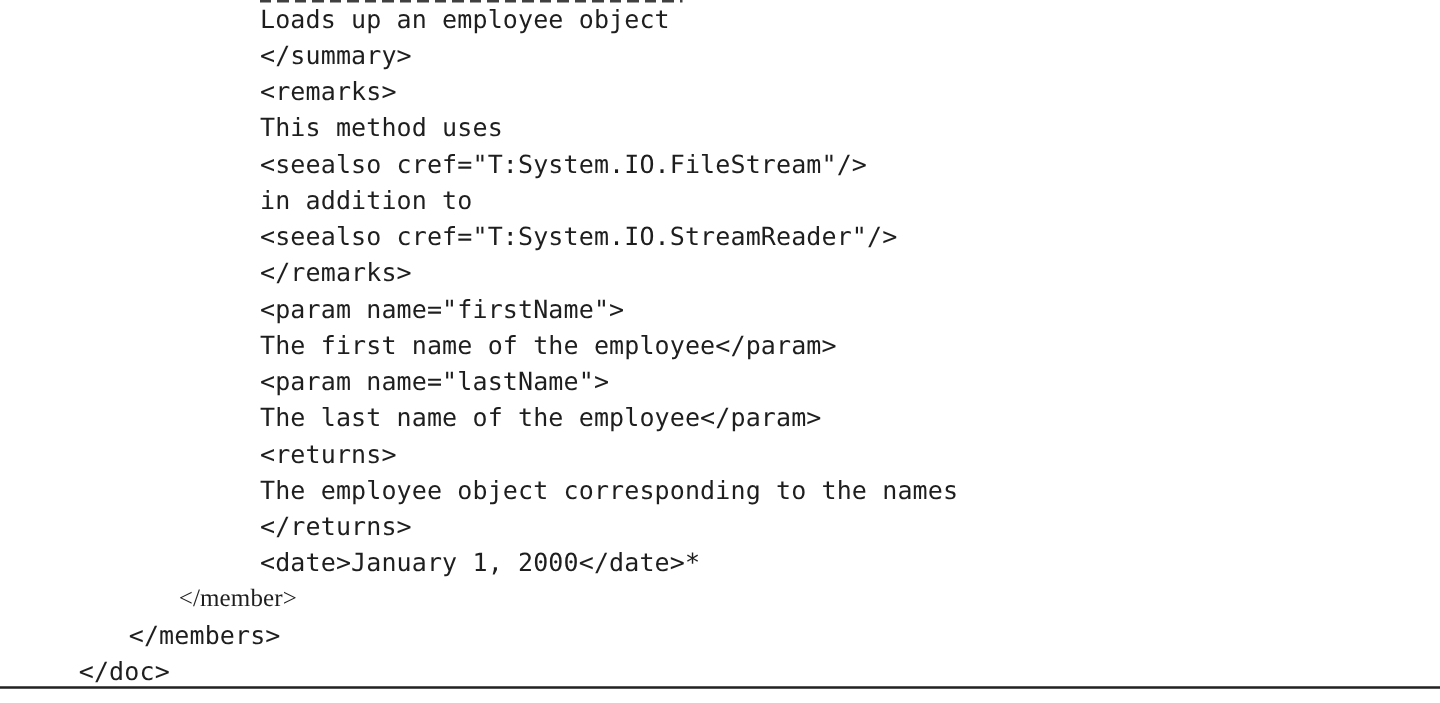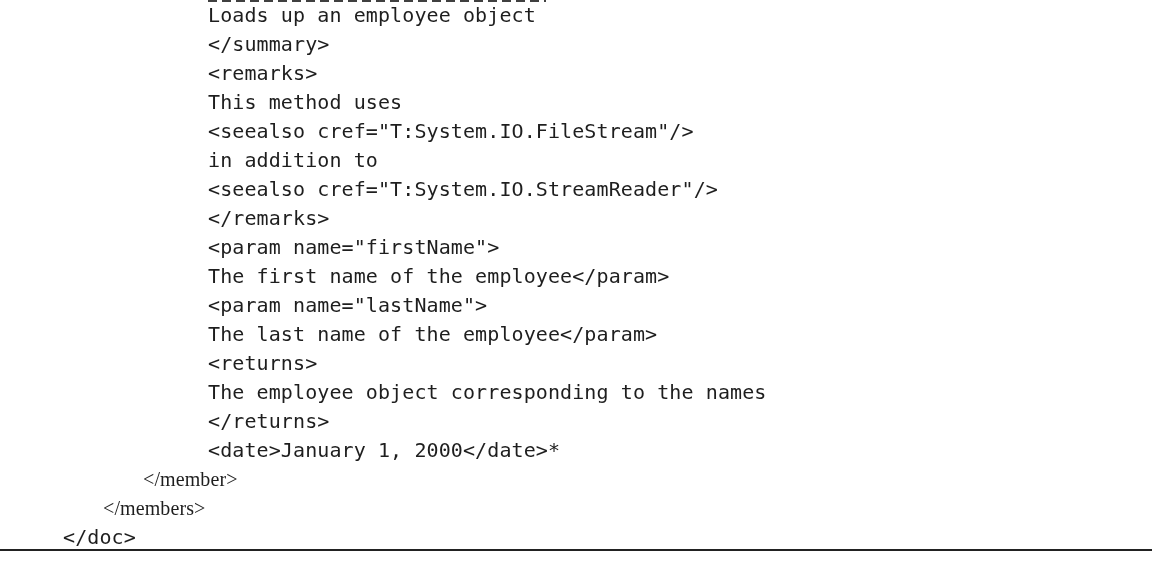--- a/index.html
+++ b/index.html
@@ -27,21 +27,21 @@
     left: 63px;
     top: 1px;
     font-size: 20px;
     line-height: 29px;
     color: var(--text-color);
     white-space: pre;
     letter-spacing: 0.1px;
   }
   .code-line { height: 29px; }
   .ind-0 { padding-left: 0; }
-  .ind-1 { padding-left: 40px; font-family: Liberation Serif, serif; }
+  .ind-1 { padding-left: 40px; }
   .ind-2 { padding-left: 80px; font-family: Liberation Serif, serif; }
   .ind-3 { padding-left: 145px; }
   
   .clipped-remnant {
     position: absolute;
     left: 208px;
     top: 0;
     width: 338px;
     height: 2px;
     background: repeating-linear-gradient(

